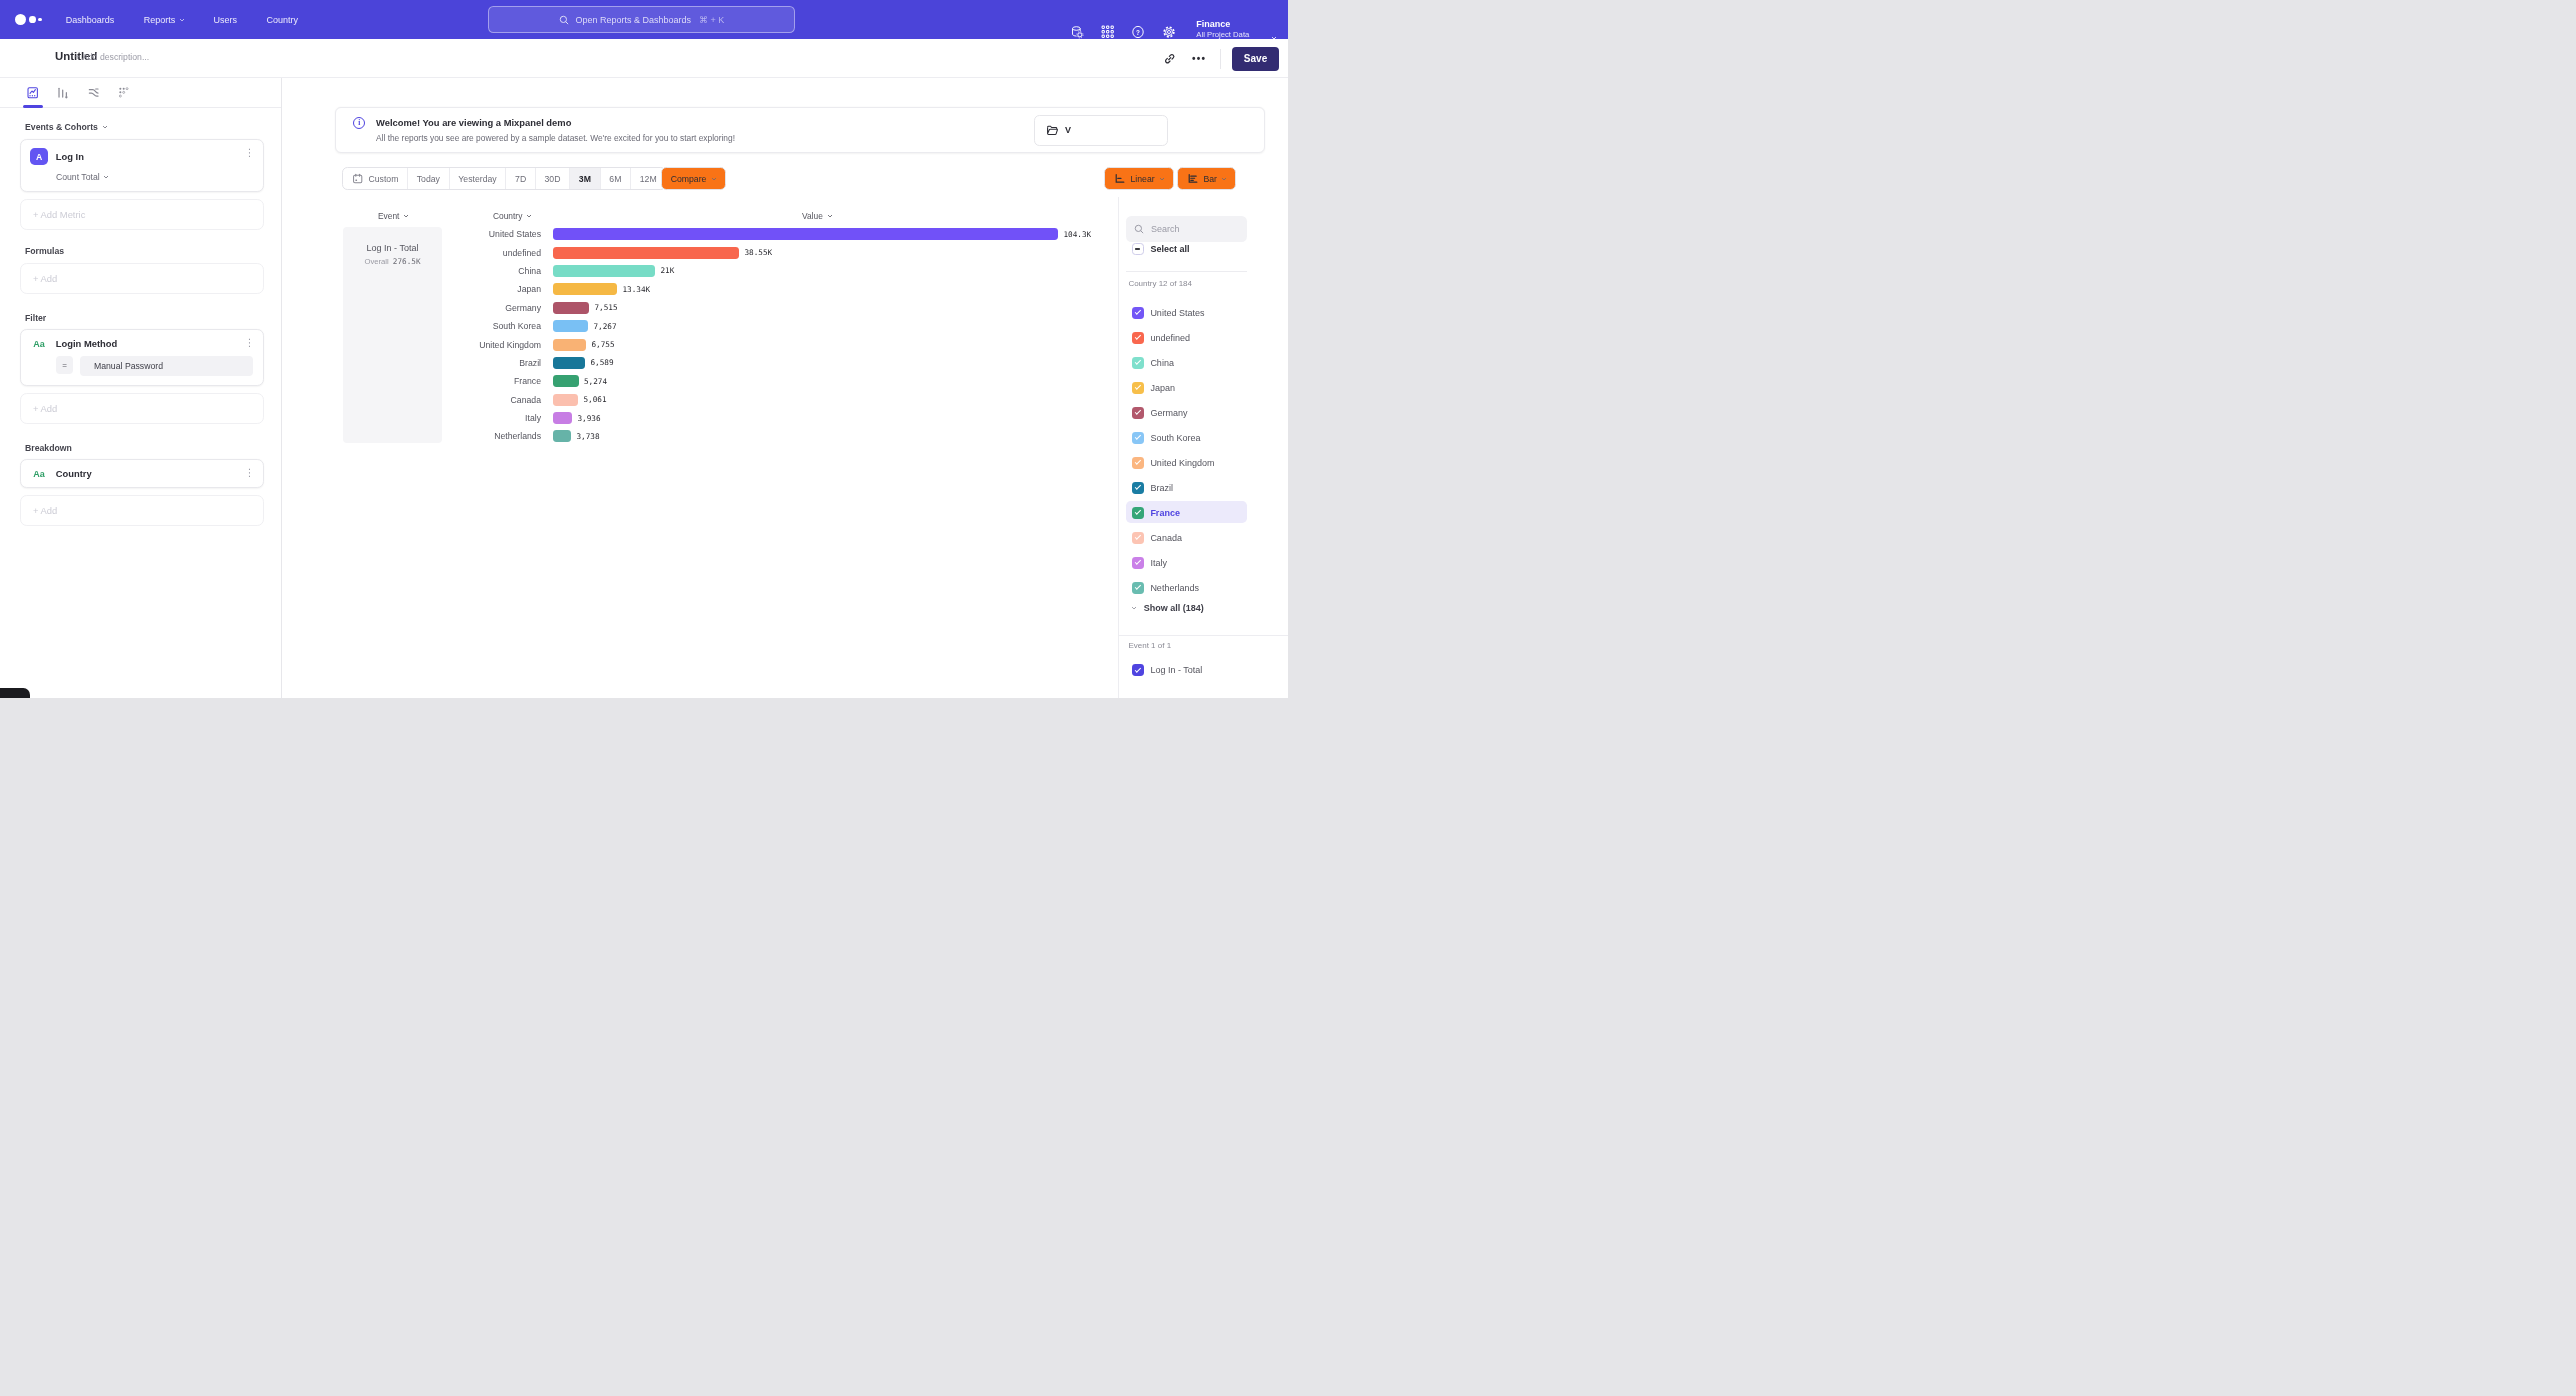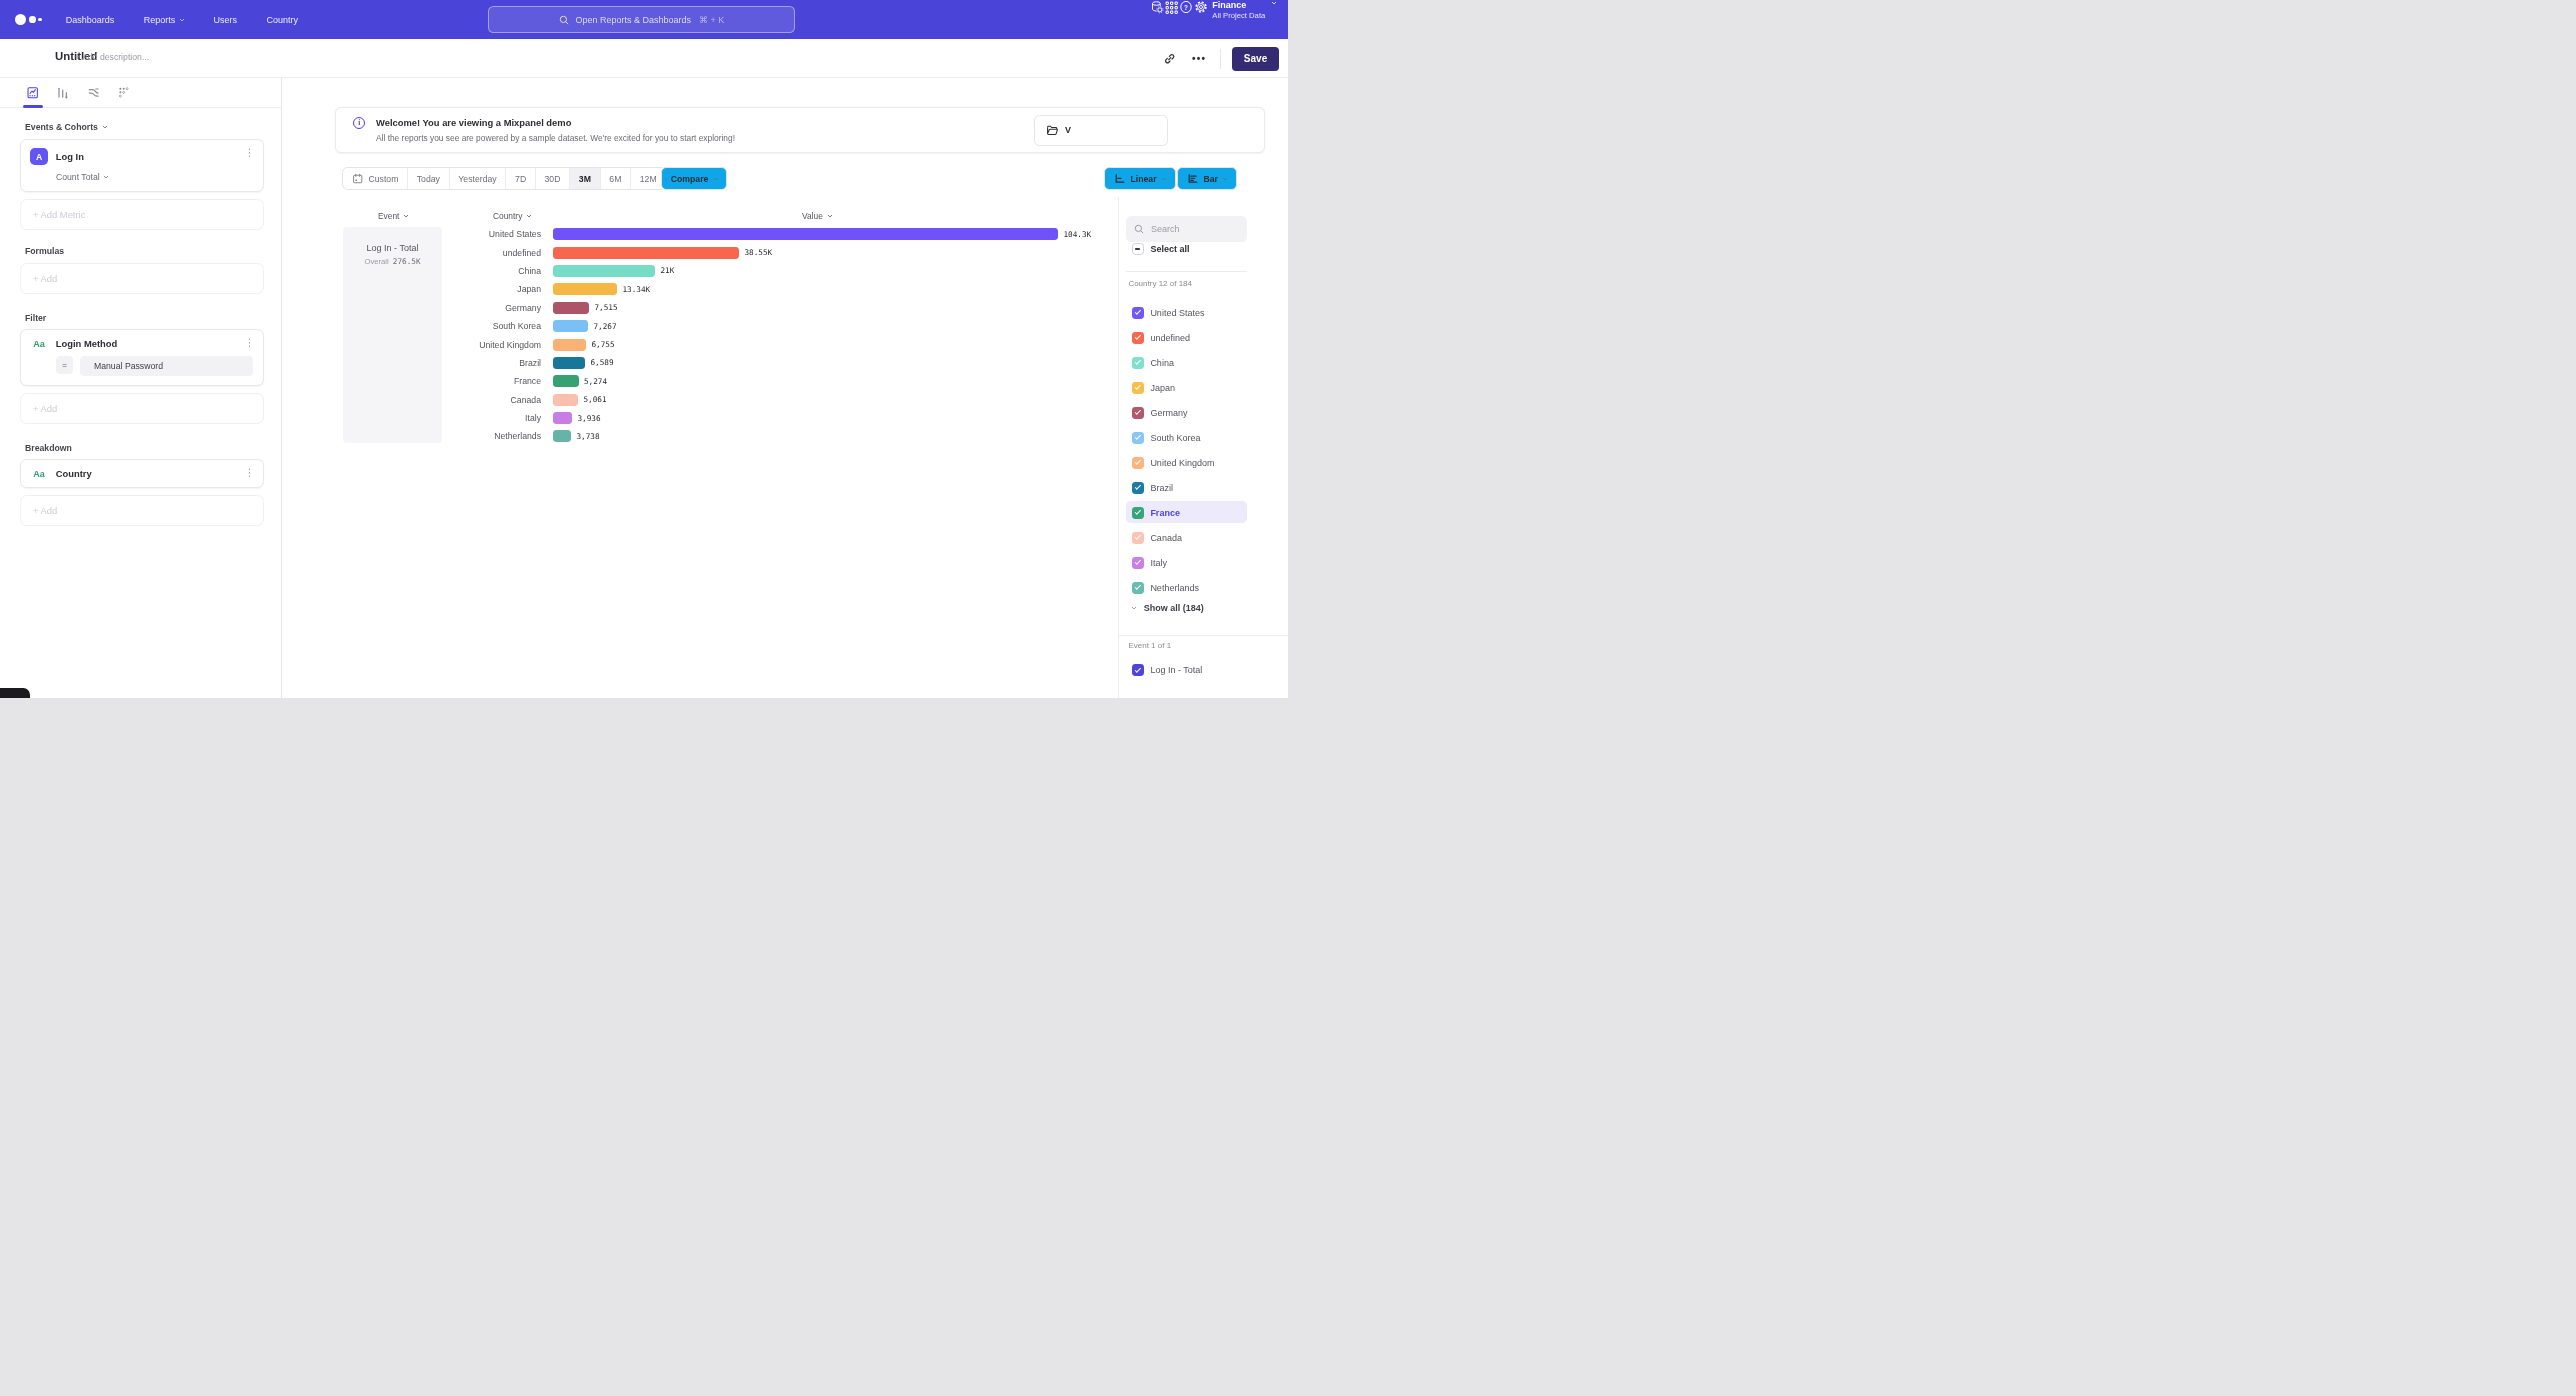--- a/index.html
+++ b/index.html
@@ -8,21 +8,21 @@
 
   
   .topnav { position:absolute; left:0; top:0; width:1288px; height:39px; background:#4b44d9; display:flex; align-items:center; }
   .logo { display:flex; align-items:center; gap:2.7px; margin-left:14.8px; width:32px; }
   .logo i { background:#fff; border-radius:50%; display:block; }
   .nav-items { display:flex; align-items:center; gap:29.5px; margin-left:19px; }
   .nav-item { color:#eceafc; font-size:9px; display:flex; align-items:center; cursor:pointer; }
   .nav-item .chev { margin-left:4.7px; opacity:.85; }
   .nav-search { position:absolute; left:488px; top:6px; width:307px; height:27px; border:0.7px solid rgba(255,255,255,.42); background:rgba(255,255,255,.12); border-radius:5.4px; display:flex; align-items:center; justify-content:center; gap:6.7px; color:#dddbf8; font-size:9px; cursor:text; }
   .nav-search .shortcut { color:#b9b5f0; margin-left:1.3px; }
-  .nav-right { position:absolute; right:0; top:0; height:39px; display:flex; align-items:flex-start; padding-right:12px; }
+  .nav-right { position:absolute; right:0; top:0; height:39px; display:flex; align-items:flex-end; gap:16px; padding-right:12px; }
   .nav-ic { width:14.8px; height:14.8px; display:flex; align-items:center; justify-content:center; cursor:pointer; }
   .proj { text-align:left; color:#fff; margin-left:4px; cursor:pointer; }
   .proj .p1 { font-weight:bold; font-size:9px; }
   .proj .p2 { font-size:7.7px; color:#e6e4fa; margin-top:1.3px; }
   .proj-chev { color:#fff; margin-left:6.7px; }
 
   .chev { display:inline-block; width:4px; height:4px; border-right:1px solid currentColor; border-bottom:1px solid currentColor; transform:rotate(45deg); border-radius:0.3px; }
 
   
   .header-row { position:absolute; left:0; top:39px; width:1288px; height:39px; background:#fff; border-bottom:0.7px solid #ededf1; }
@@ -58,21 +58,21 @@
   .banner-info { position:absolute; left:17.4px; top:8.7px; width:12px; height:12px; border:1px solid #4f44e0; border-radius:50%; color:#4f44e0; font-size:7.4px; font-weight:bold; display:flex; align-items:center; justify-content:center; font-family:"Liberation Serif", serif; }
   .banner-title { position:absolute; left:40px; top:8.7px; font-size:9.4px; font-weight:bold; color:#2d2d35; }
   .banner-sub { position:absolute; left:40px; top:25px; font-size:8.4px; color:#6b6b76; }
   .banner-btn { position:absolute; left:698px; top:6.7px; height:31px; width:134px; background:#fff; border:0.7px solid #e6e6ea; border-radius:5.4px; display:flex; align-items:center; gap:6.7px; padding-left:10.7px; font-size:9px; font-weight:bold; color:#2d2d35; cursor:pointer; }
 
   
   .seg { position:absolute; left:342px; top:167px; height:23px; display:flex; border:0.7px solid #e3e3e8; border-radius:5.4px; overflow:hidden; background:#fff; }
   .seg-cell { display:flex; align-items:center; gap:5.4px; padding:0 8.7px; font-size:8.7px; color:#6e6e78; border-right:0.7px solid #ececf0; cursor:pointer; white-space:nowrap; }
   .seg-cell:last-child { border-right:none; }
   .seg-cell.active { background:#f1f1f4; color:#24242b; font-weight:bold; }
-  .tool-btn { position:absolute; top:167px; height:23px; border:0.7px solid #e3e3e8; border-radius:5.4px; background:#0ea5e9; display:flex; align-items:center; gap:5.4px; padding:0 8.7px; font-size:8.7px; color:#2d2d35; font-weight:bold; cursor:pointer; }
+  .tool-btn { position:absolute; top:167px; height:23px; border:0.7px solid #e3e3e8; border-radius:5.4px; background:#f97316; display:flex; align-items:center; gap:5.4px; padding:0 8.7px; font-size:8.7px; color:#2d2d35; font-weight:normal; cursor:pointer; }
   .tool-btn .chev { color:#6b6b76; }
 
   
   .col-hdr { position:absolute; top:211px; font-size:8.4px; color:#55555e; display:flex; align-items:center; gap:4.7px; cursor:pointer; }
   .event-card { position:absolute; left:343px; top:227px; width:99px; height:216px; background:#f5f5f7; border-radius:4px; text-align:center; }
   .event-card .t1 { margin-top:16px; font-size:9px; color:#55555e; }
   .event-card .t2 { margin-top:4px; font-size:7.7px; color:#9b9ba4; }
   .event-card .t2 b { font-family:"DejaVu Sans Mono", monospace; font-weight:normal; color:#6b6b74; margin-left:4px; }
   .bar-rows { position:absolute; left:376px; top:225px; width:719px; }
   .bar-row { height:18.4px; display:flex; align-items:center; }

